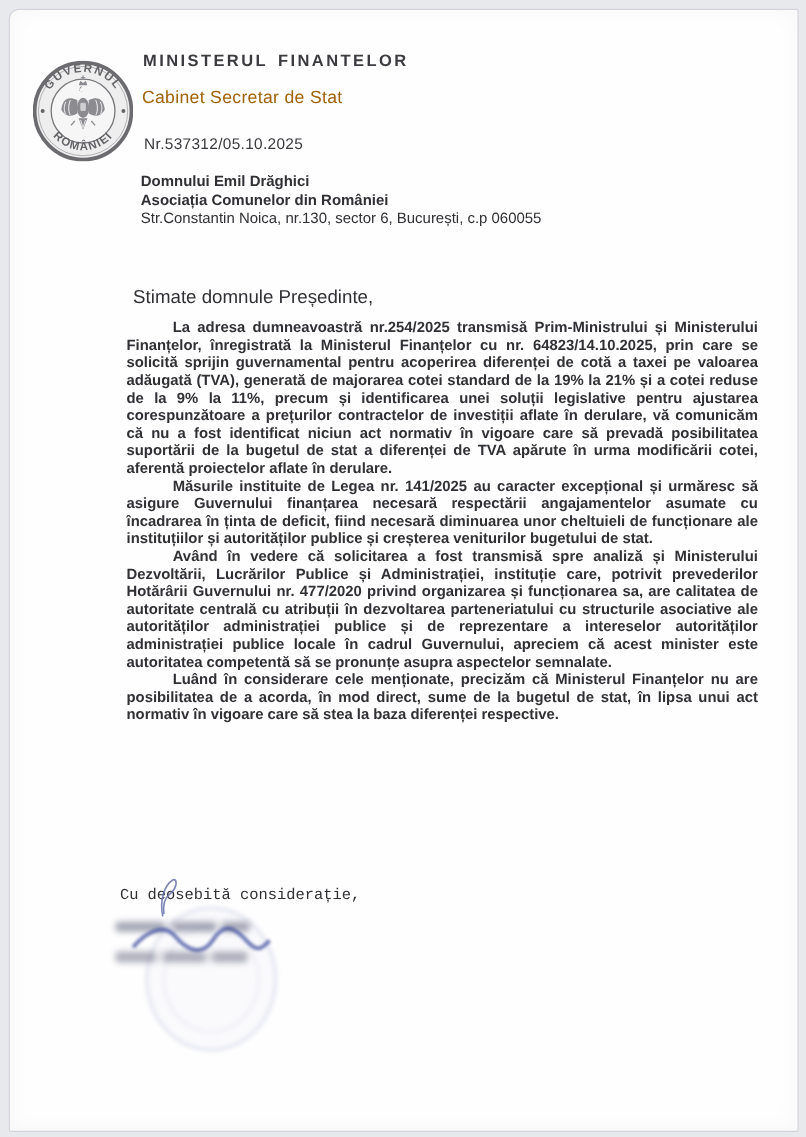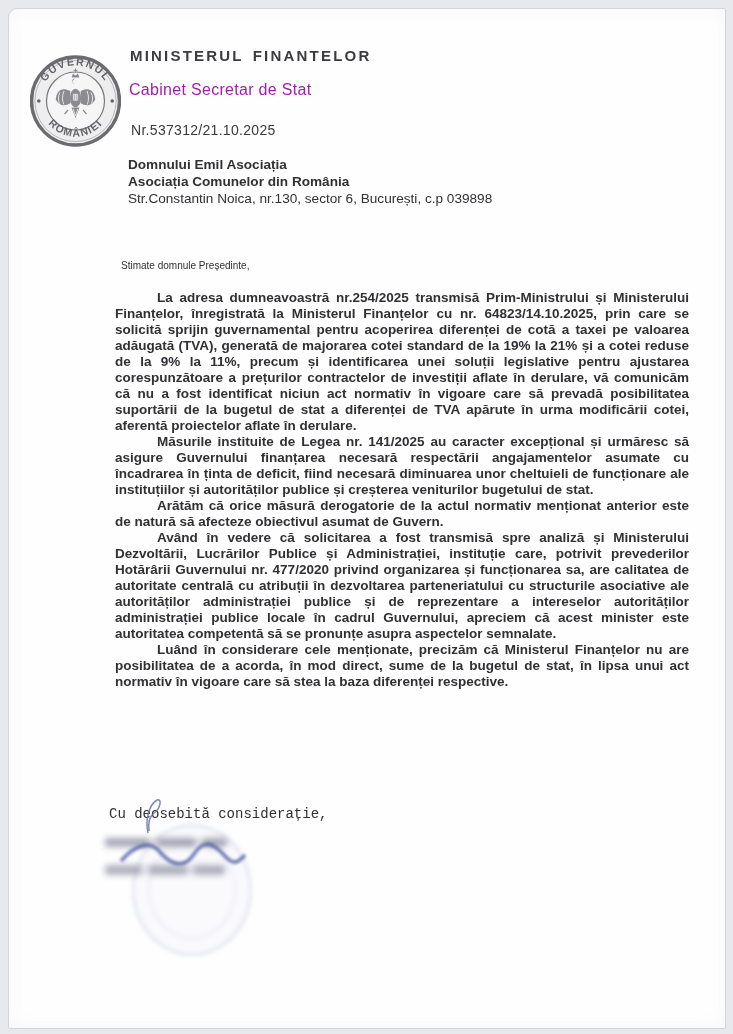--- a/index.html
+++ b/index.html
@@ -17,31 +17,31 @@
     box-shadow:inset 0 0 18px rgba(120,120,135,.06);
   }
   .seal{position:absolute;left:21px;top:46px;width:91px;height:92px;opacity:.92;}
   .ministry{
     position:absolute;left:121px;top:38px;
     font-size:15px;font-weight:bold;letter-spacing:2.2px;
     color:#3b3b40;word-spacing:3px;
   }
   .office{
     position:absolute;left:120px;top:72px;
-    font-size:16px;color:#a21caf;letter-spacing:.3px;
+    font-size:16px;color:#a16207;letter-spacing:.3px;
   }
   .refnum{
     position:absolute;left:122px;top:113px;
     font-size:14px;color:#39393e;letter-spacing:.3px;
   }
   .recipient{position:absolute;left:119px;top:147px;font-size:13.6px;line-height:17px;color:#303035;}
   .recipient .r-bold{font-weight:bold;}
   .salutation{
     position:absolute;left:112px;top:251px;
-    font-size:10px;color:#303035;
+    font-size:17px;color:#303035;
   }
   .letter-body{
     position:absolute;left:106px;top:281px;width:574px;
     font-size:13.5px;line-height:16px;color:#303035;
     text-align:justify;
     font-weight:bold;
   }
   .letter-body p{margin:0;text-indent:42px;}
   .closing{
     position:absolute;left:100px;top:797px;
@@ -104,34 +104,33 @@
       <path d="M41.5 52.5 l4 10.5 4 -10.5 z"></path>
       <path d="M43.2 54 l2.3 7 2.3 -7" stroke="#f2f2f3" stroke-width="0.8" fill="none"></path>
       <rect x="42.8" y="38.5" width="5.4" height="7.5" rx="1" fill="#f0f0f1" stroke="#7d7d82" stroke-width="0.8"></rect>
       <path d="M44.6 39.5 v5.5 M46.4 39.5 v5.5" stroke="#7d7d82" stroke-width="0.6" fill="none"></path>
       <path d="M38 55 l-3.5 4 M53 55 l3.5 4" stroke="#7d7d82" stroke-width="1.2" fill="none"></path>
     </g>
   </svg>
 
   <div class="ministry">MINISTERUL FINANTELOR</div>
   <div class="office">Cabinet Secretar de Stat</div>
-  <div class="refnum">Nr.537312/21.10.2025</div>
+  <div class="refnum">Nr.537312/05.10.2025</div>
 
   <div class="recipient">
-    <div class="r-bold">Domnului Emil Asociația</div>
-    <div class="r-bold">Asociația Comunelor din România</div>
-    <div>Str.Constantin Noica, nr.130, sector 6, București, c.p 039898</div>
+    <div class="r-bold">Domnului Emil Drăghici</div>
+    <div class="r-bold">Asociația Comunelor din României</div>
+    <div>Str.Constantin Noica, nr.130, sector 6, București, c.p 060055</div>
   </div>
 
   <div class="salutation">Stimate domnule Președinte,</div>
 
   <div class="letter-body">
       <p>La adresa dumneavoastră nr.254/2025 transmisă Prim-Ministrului și Ministerului Finanțelor, înregistrată la Ministerul Finanțelor cu nr. 64823/14.10.2025, prin care se solicită sprijin guvernamental pentru acoperirea diferenței de cotă a taxei pe valoarea adăugată (TVA), generată de majorarea cotei standard de la 19% la 21% și a cotei reduse de la 9% la 11%, precum și identificarea unei soluții legislative pentru ajustarea corespunzătoare a prețurilor contractelor de investiții aflate în derulare, vă comunicăm că nu a fost identificat niciun act normativ în vigoare care să prevadă posibilitatea suportării de la bugetul de stat a diferenței de TVA apărute în urma modificării cotei, aferentă proiectelor aflate în derulare.</p>
       <p>Măsurile instituite de Legea nr. 141/2025 au caracter excepțional și urmăresc să asigure Guvernului finanțarea necesară respectării angajamentelor asumate cu încadrarea în ținta de deficit, fiind necesară diminuarea unor cheltuieli de funcționare ale instituțiilor și autorităților publice și creșterea veniturilor bugetului de stat.</p>
-      <p>Arătăm că orice măsură derogatorie de la actul normativ menționat anterior este de natură să afecteze obiectivul asumat de Guvern.</p>
       <p>Având în vedere că solicitarea a fost transmisă spre analiză și Ministerului Dezvoltării, Lucrărilor Publice și Administrației, instituție care, potrivit prevederilor Hotărârii Guvernului nr. 477/2020 privind organizarea și funcționarea sa, are calitatea de autoritate centrală cu atribuții în dezvoltarea parteneriatului cu structurile asociative ale autorităților administrației publice și de reprezentare a intereselor autorităților administrației publice locale în cadrul Guvernului, apreciem că acest minister este autoritatea competentă să se pronunțe asupra aspectelor semnalate.</p>
       <p>Luând în considerare cele menționate, precizăm că Ministerul Finanțelor nu are posibilitatea de a acorda, în mod direct, sume de la bugetul de stat, în lipsa unui act normativ în vigoare care să stea la baza diferenței respective.</p>
     </div>
 
   <div class="closing">Cu deosebită considerație,</div>
 
   <div class="stamp">
     <div class="stamp-inner"></div>
   </div>
 

